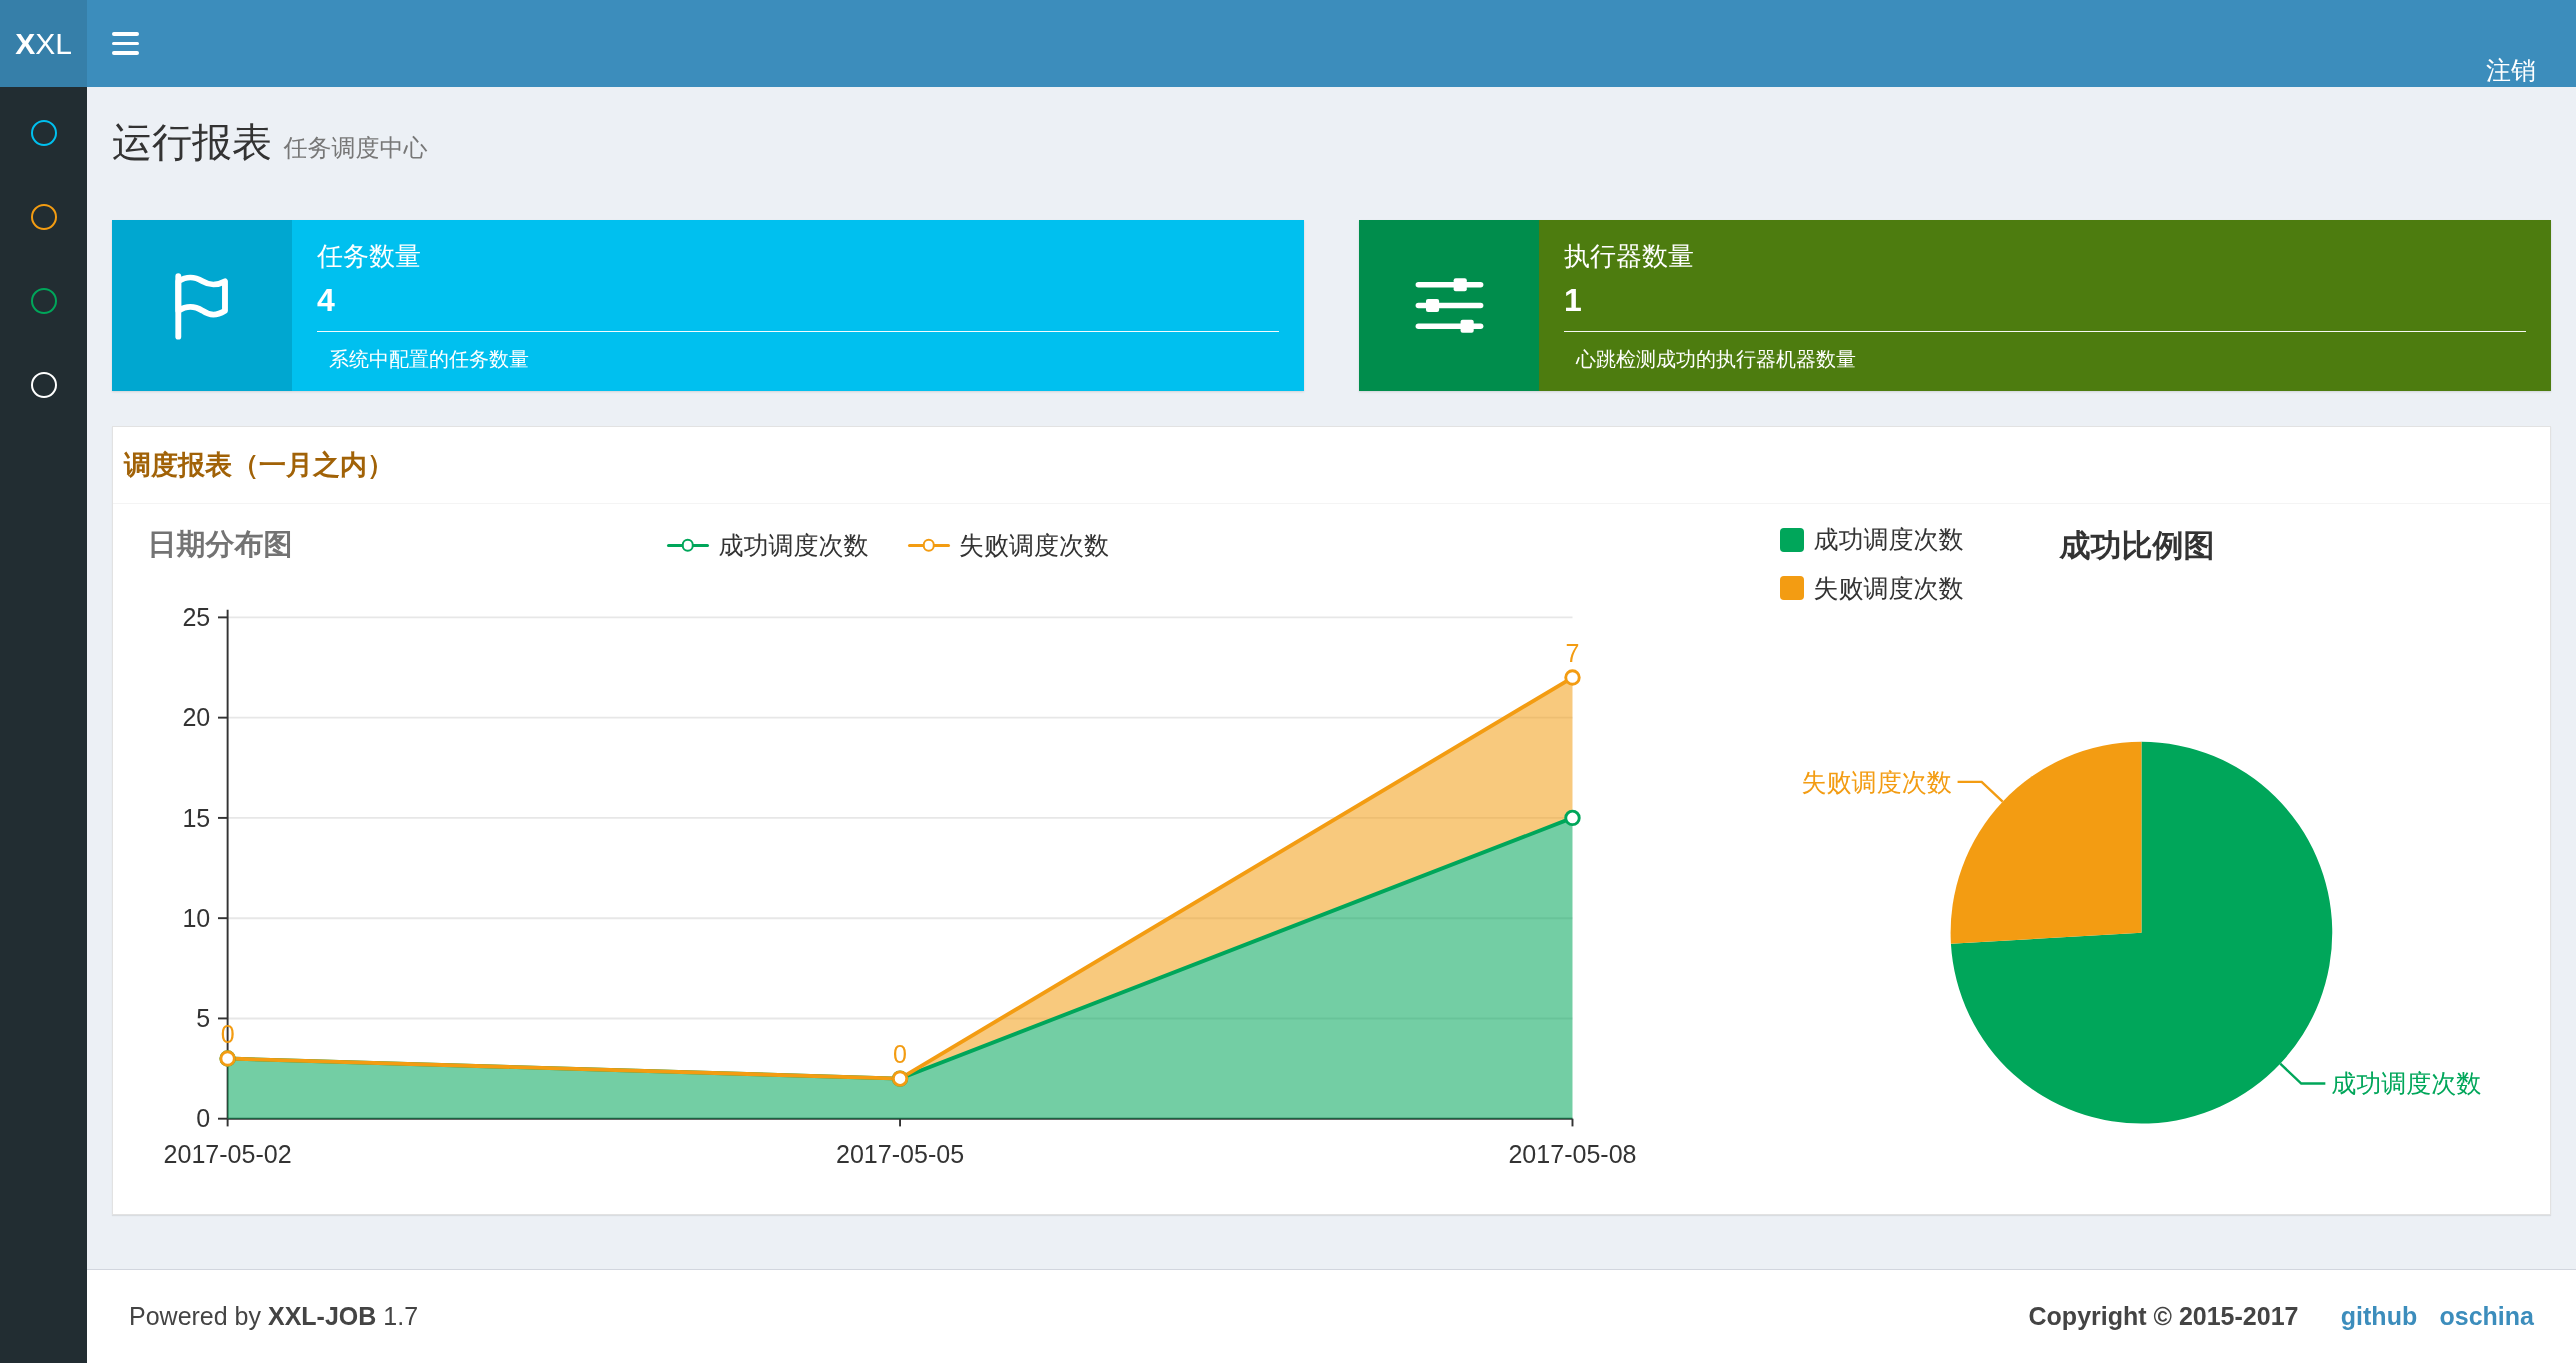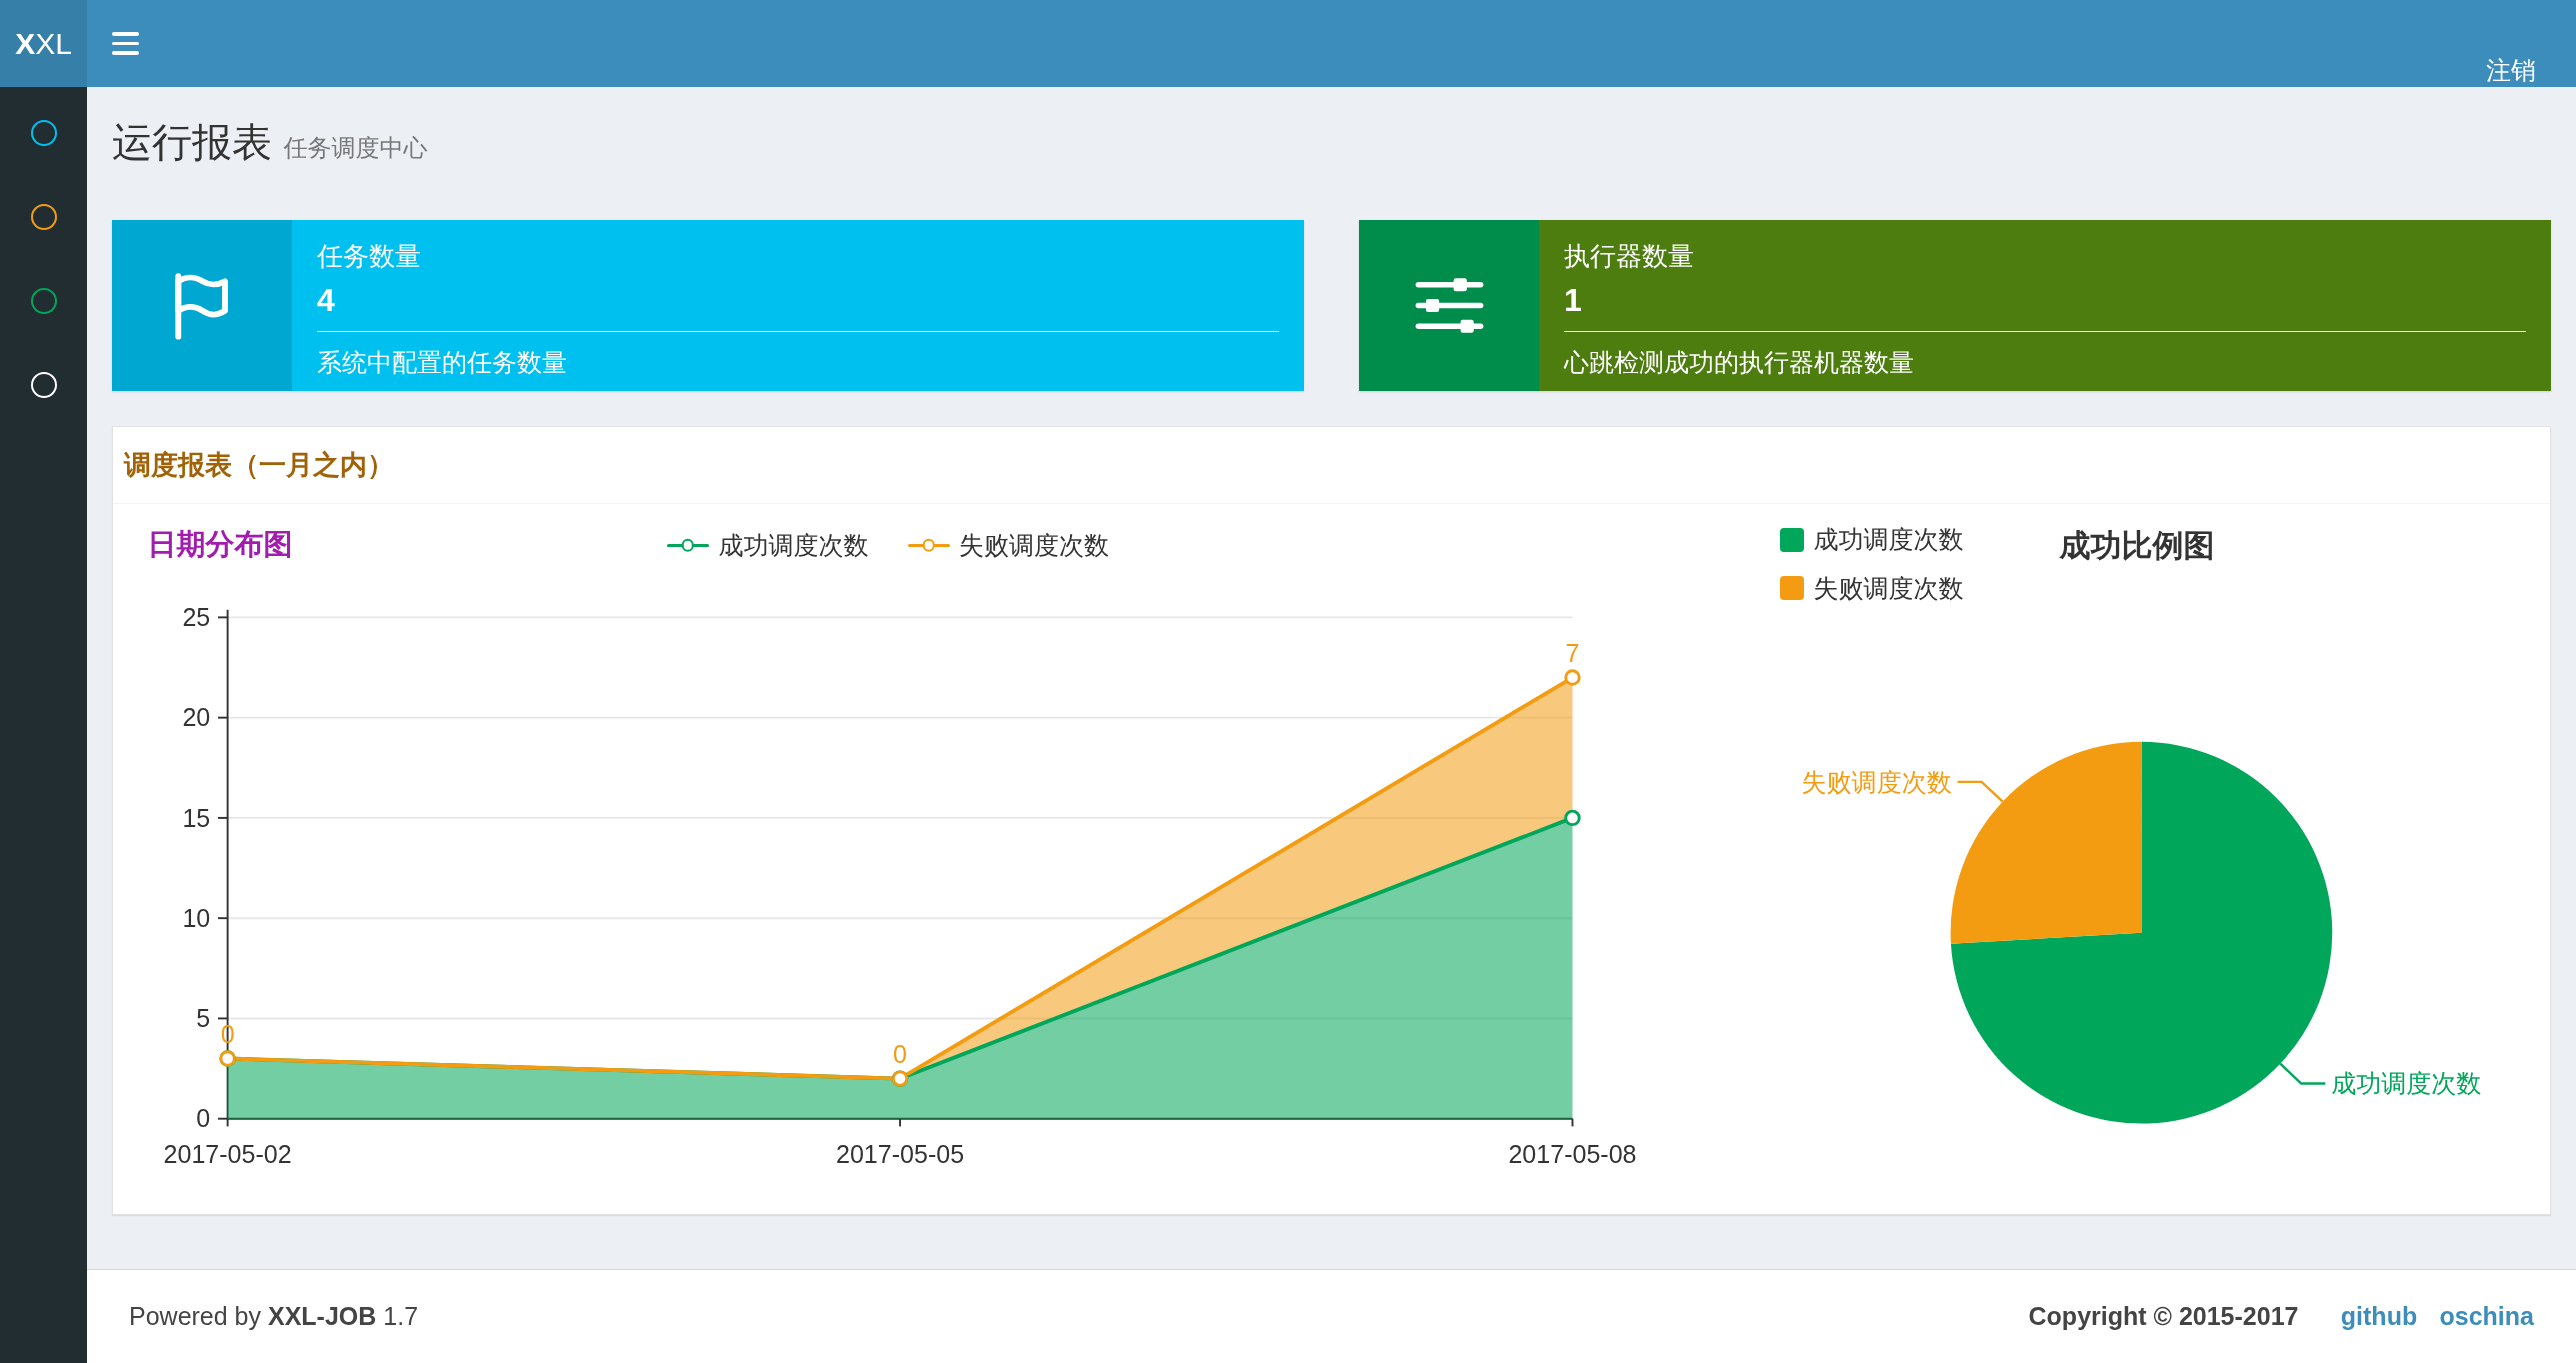--- a/index.html
+++ b/index.html
@@ -29,30 +29,30 @@
 
   
   .info-row { display:flex; gap:55px; }
   .info-box { flex:1; height:171px; display:flex; color:#fff; box-shadow:0 1px 1.9px rgba(0,0,0,0.12); }
   .info-icon { width:180px; display:flex; align-items:center; justify-content:center; }
   .info-icon svg { width:83px; height:83px; }
   .info-content { flex:1; padding:19px 25px 0 25px; }
   .ib-title { font-size:26px; }
   .ib-value { font-size:32px; font-weight:bold; margin-top:7.7px; }
   .ib-line { border-bottom:1.9px solid rgba(255,255,255,0.95); margin-top:12.5px; }
-  .ib-desc { font-size:25px; margin-top:13.5px; }
+  .ib-desc { font-size:20px; margin-top:13.5px;margin-left:12px; }
 
   
   .panel { margin-top:35px; background:#fff; border:1px solid #e2e2e2; box-shadow:0 1px 1px rgba(0,0,0,0.08); }
   .panel-header { padding:20px 11px; border-bottom:1.9px solid #f4f4f4; font-size:27px; font-weight:600; color:#a16207; }
   .panel-body { display:flex; padding:13.5px 23px 23px; }
 
   .line-chart-box { width:1504px; }
   .chart-header { position:relative; height:56px; display:flex; align-items:center; justify-content:center; }
-  .chart-title { font-size:29px; font-weight:bold; color:#a21caf; }
+  .chart-title { font-size:29px; font-weight:bold; color:#737373; }
   .chart-header > .chart-title { position:absolute; left:11.6px; top:7.7px; }
   .line-legend { display:flex; gap:39px; align-items:center; }
   .legend-item { display:flex; align-items:center; gap:9.6px; cursor:pointer; }
   .legend-marker { position:relative; width:42px; height:3.9px; border-radius:1.9px; background:#999; }
   .legend-ring { position:absolute; left:50%; top:50%; transform:translate(-50%,-50%); width:12.5px; height:12.5px; border:2.9px solid #999; border-radius:50%; background:#fff; }
   .legend-label { font-size:25px; color:#333; }
 
   .pie-chart-box { flex:1; }
   .pie-header { display:flex; align-items:flex-start; padding-left:140px; padding-top:5.8px; }
   .pie-legend { display:flex; flex-direction:column; gap:15.4px; }

